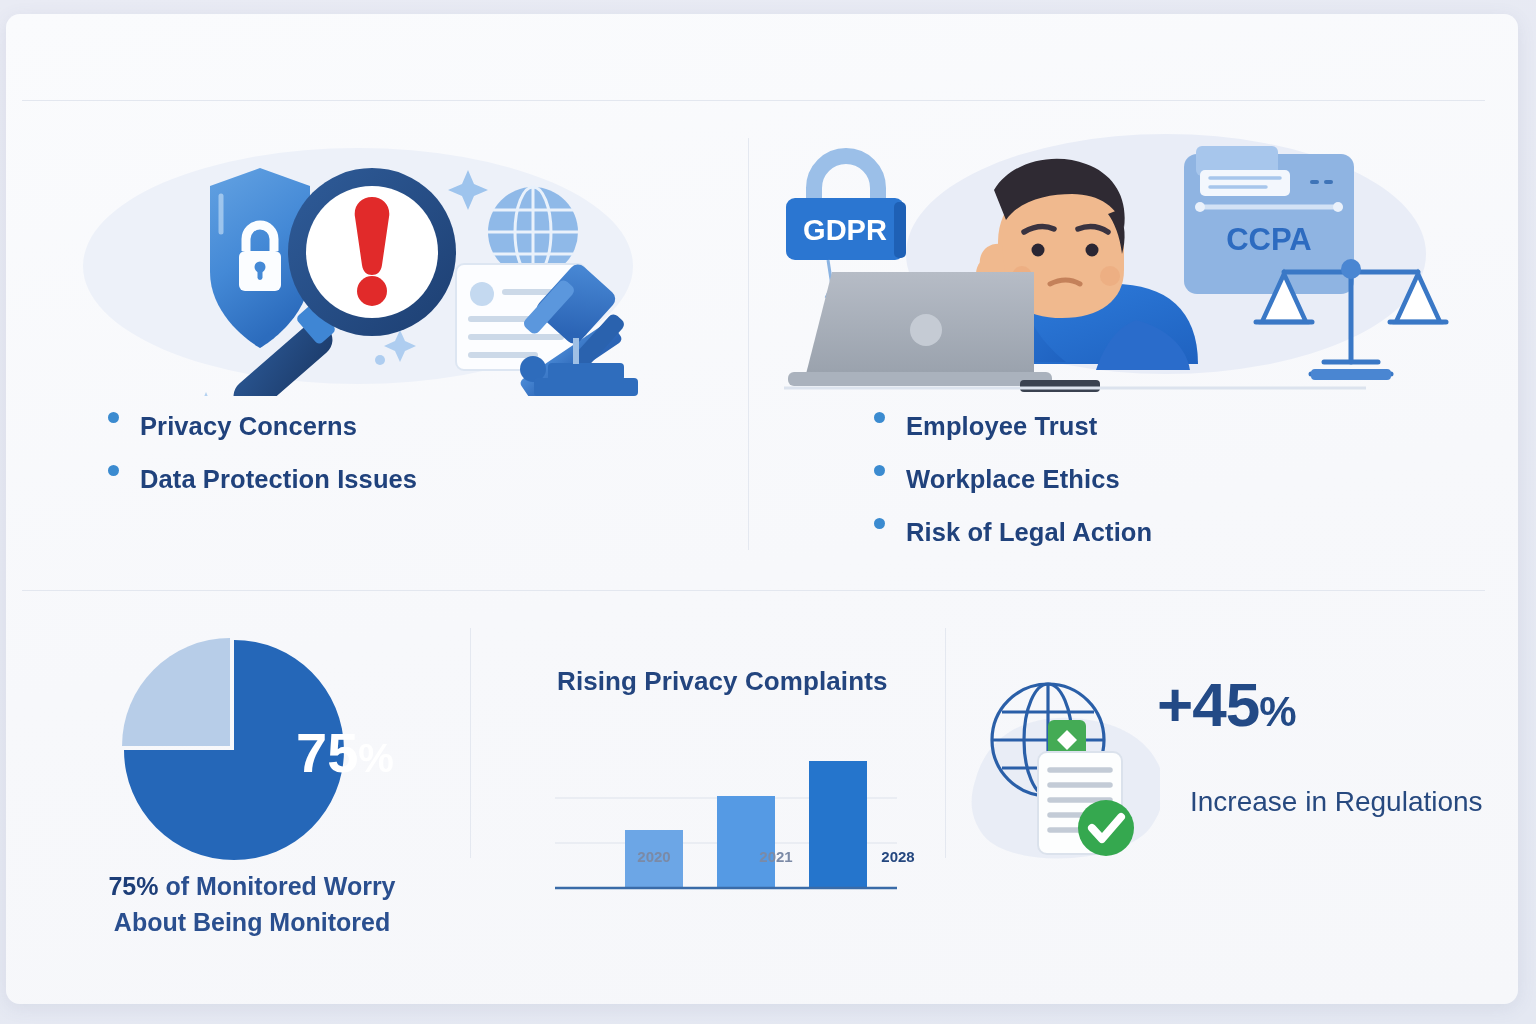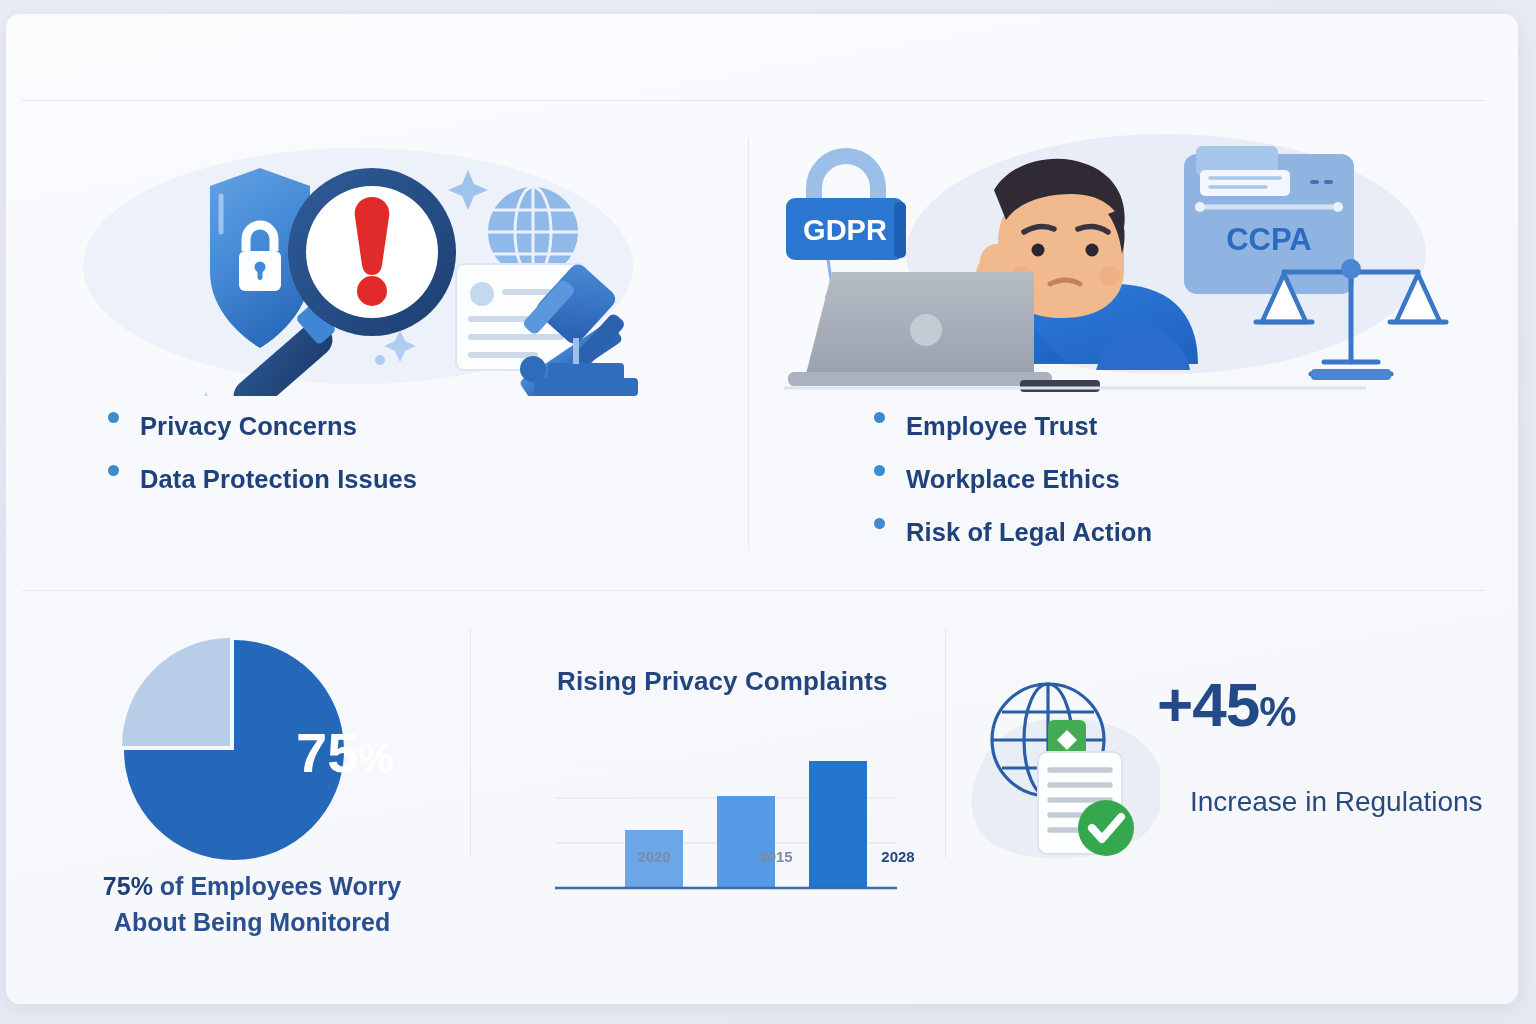--- a/index.html
+++ b/index.html
@@ -316,21 +316,21 @@
       <div class="pie-wrap">
         <svg viewBox="0 0 448 240" xmlns="http://www.w3.org/2000/svg">
           <g>
             <path d="M206 118 L206 8 A110 110 0 1 1 96 118 Z" fill="#2567b8"></path>
             <path d="M202 114 L202 6 A108 108 0 0 0 94 114 Z" fill="#b7cde8"></path>
           </g>
           <text x="268" y="140" font-family="Liberation Sans, sans-serif" font-size="56" font-weight="700" fill="#ffffff">75<tspan font-size="40">%</tspan></text>
         </svg>
       </div>
       <div class="pie-caption">
-        <div><b>75%</b><span> of Employees Worry</span></div>
+        <div><b>75%</b><span> of Monitored Worry</span></div>
         <div>About Being Monitored</div>
       </div>
     </div>
 
     <div class="panel-bot-2">
       <div class="bar-title">Rising Privacy Complaints</div>
       <div class="bar-area">
         <svg viewBox="0 0 474 200" xmlns="http://www.w3.org/2000/svg">
           <g stroke="#e6eaf1" stroke-width="1.5">
             <line x1="78" y1="145" x2="420" y2="145"></line>
@@ -339,21 +339,21 @@
           <g>
             <rect x="148" y="132" width="58" height="58" fill="#6ca6e6"></rect>
             <rect x="240" y="98" width="58" height="92" fill="#559ae4"></rect>
             <rect x="332" y="63" width="58" height="127" fill="#2575cc"></rect>
           </g>
           <line x1="78" y1="190" x2="420" y2="190" stroke="#3a6ba8" stroke-width="2.5"></line>
         </svg>
       </div>
       <div class="bar-labels">
         <div class="bar-label" style="margin-left:133px;">2020</div>
-        <div class="bar-label" style="margin-left:34px;">2015</div>
+        <div class="bar-label" style="margin-left:34px;">2021</div>
         <div class="bar-label hl" style="margin-left:34px;">2028</div>
       </div>
     </div>
 
     <div class="panel-bot-3">
       <div class="stat-illus">
         <svg viewBox="0 0 190 200" xmlns="http://www.w3.org/2000/svg">
           <path d="M6 110 C20 60 70 40 130 54 C190 68 210 120 180 160 C150 198 40 200 14 168 C-2 148 0 128 6 110 Z" fill="#e4e9f4" opacity=".75"></path>
           <g stroke="#2a5fa8" stroke-width="3.2" fill="none">
             <circle cx="78" cy="72" r="56"></circle>

